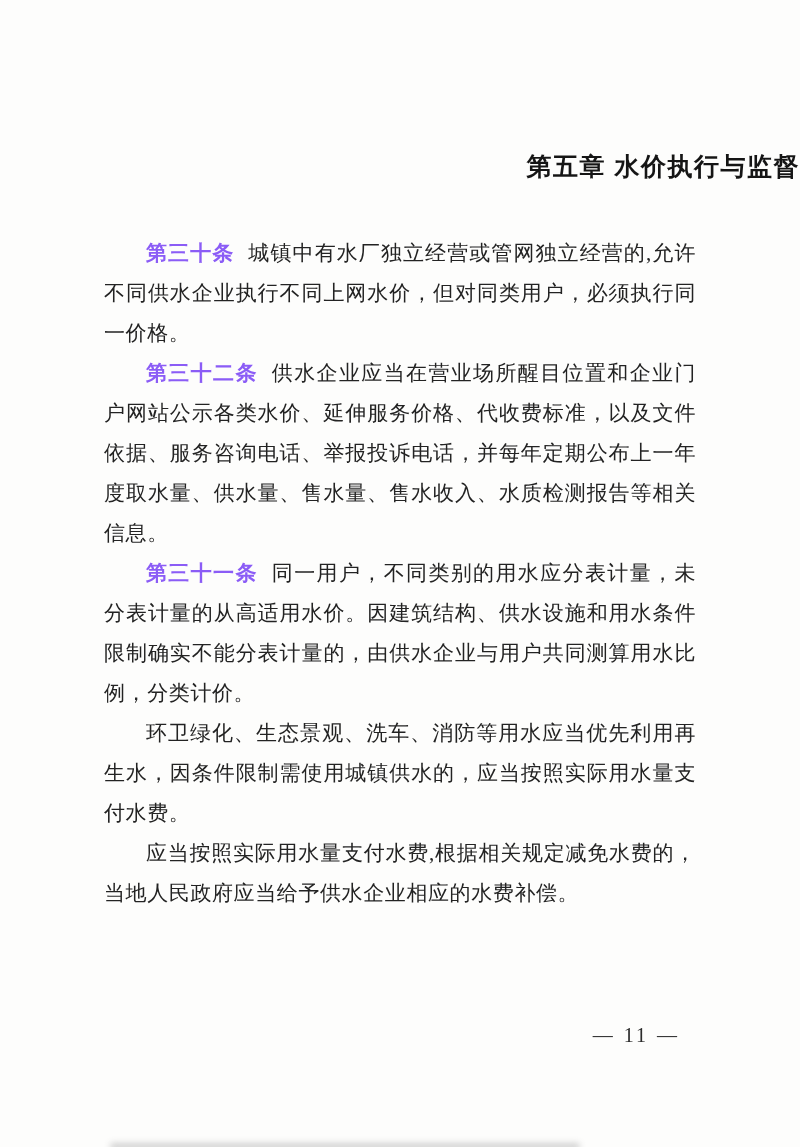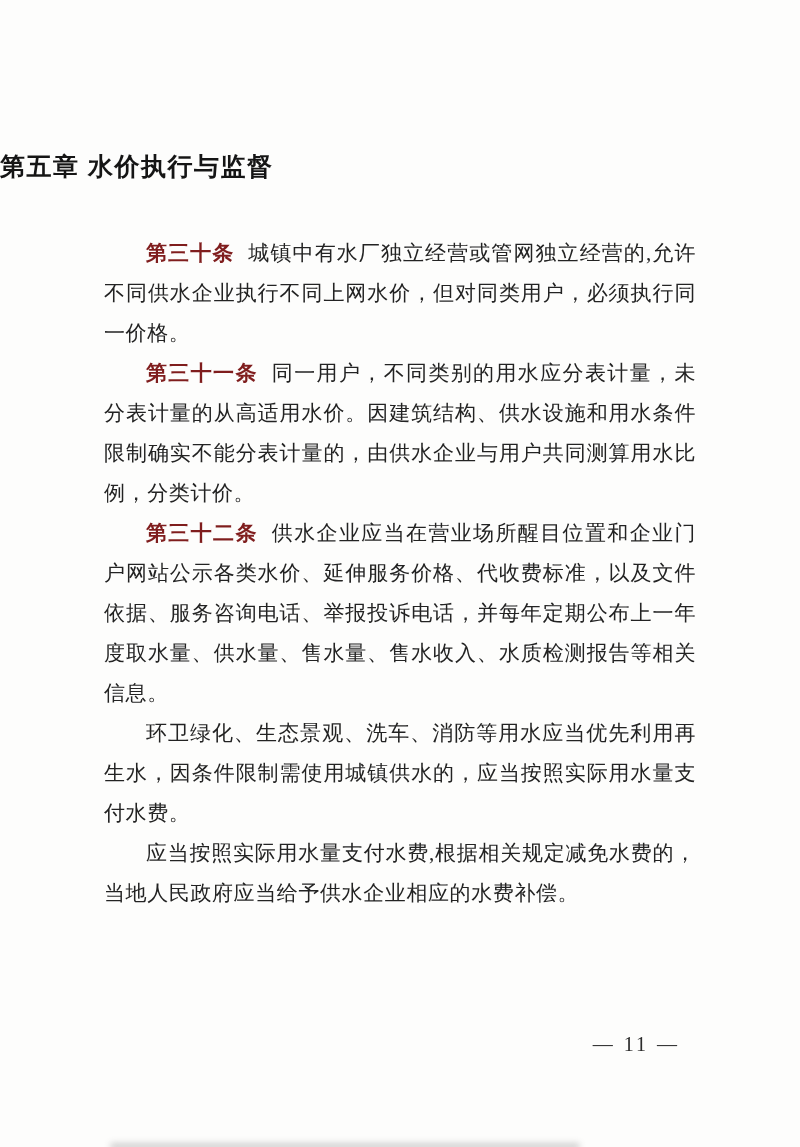--- a/index.html
+++ b/index.html
@@ -12,21 +12,21 @@
   .page {
     position: relative;
     width: 800px;
     height: 1147px;
     background: #fdfdfc;
     overflow: hidden;
     color: #1e1e1e;
   }
   .doc-title {
     margin: 150px 0 0 0;
-    text-align: left;
+    text-align: right;
     font-family: "Liberation Sans", sans-serif;
     font-weight: bold;
     font-size: 25px;
     letter-spacing: 1.5px;
     color: #151515;
   }
   .doc-body {
     margin: 50px auto 0 auto;
     width: 592px;
     font-size: 21px;
@@ -35,29 +35,29 @@
     text-align: justify;
     color: #232323;
   }
   .doc-body p {
     margin: 0;
     text-indent: 2em;
   }
   .art-label {
     font-family: "Liberation Sans", sans-serif;
     font-weight: bold;
-    color: #7f1d1d;
+    color: #8b5cf6;
   }
   .art-label:not(:empty) {
     margin-right: 14px;
   }
   .page-number {
     position: absolute;
     right: 120px;
-    bottom: 91px;
+    bottom: 100px;
     font-family: "Liberation Serif", serif;
     font-size: 20px;
     letter-spacing: 3px;
     color: #2b2b2b;
     white-space: nowrap;
   }
   .scan-smudge {
     position: absolute;
     left: 110px;
     bottom: -3px;
@@ -76,25 +76,25 @@
 
   <h1 class="doc-title">第五章 水价执行与监督</h1>
 
   <div class="doc-body">
 
     <p>
       <span class="art-label">第三十条</span><span>城镇中有水厂独立经营或管网独立经营的,允许不同供水企业执行不同上网水价，但对同类用户，必须执行同一价格。</span>
     </p>
 
     <p>
-      <span class="art-label">第三十一条</span><span>同一用户，不同类别的用水应分表计量，未分表计量的从高适用水价。因建筑结构、供水设施和用水条件限制确实不能分表计量的，由供水企业与用户共同测算用水比例，分类计价。</span>
+      <span class="art-label">第三十二条</span><span>供水企业应当在营业场所醒目位置和企业门户网站公示各类水价、延伸服务价格、代收费标准，以及文件依据、服务咨询电话、举报投诉电话，并每年定期公布上一年度取水量、供水量、售水量、售水收入、水质检测报告等相关信息。</span>
     </p>
 
     <p>
-      <span class="art-label">第三十二条</span><span>供水企业应当在营业场所醒目位置和企业门户网站公示各类水价、延伸服务价格、代收费标准，以及文件依据、服务咨询电话、举报投诉电话，并每年定期公布上一年度取水量、供水量、售水量、售水收入、水质检测报告等相关信息。</span>
+      <span class="art-label">第三十一条</span><span>同一用户，不同类别的用水应分表计量，未分表计量的从高适用水价。因建筑结构、供水设施和用水条件限制确实不能分表计量的，由供水企业与用户共同测算用水比例，分类计价。</span>
     </p>
 
 
     <p>
       <span class="art-label"></span><span>环卫绿化、生态景观、洗车、消防等用水应当优先利用再生水，因条件限制需使用城镇供水的，应当按照实际用水量支付水费。</span>
     </p>
 
     <p>
       <span class="art-label"></span><span>应当按照实际用水量支付水费,根据相关规定减免水费的，当地人民政府应当给予供水企业相应的水费补偿。</span>
     </p>

